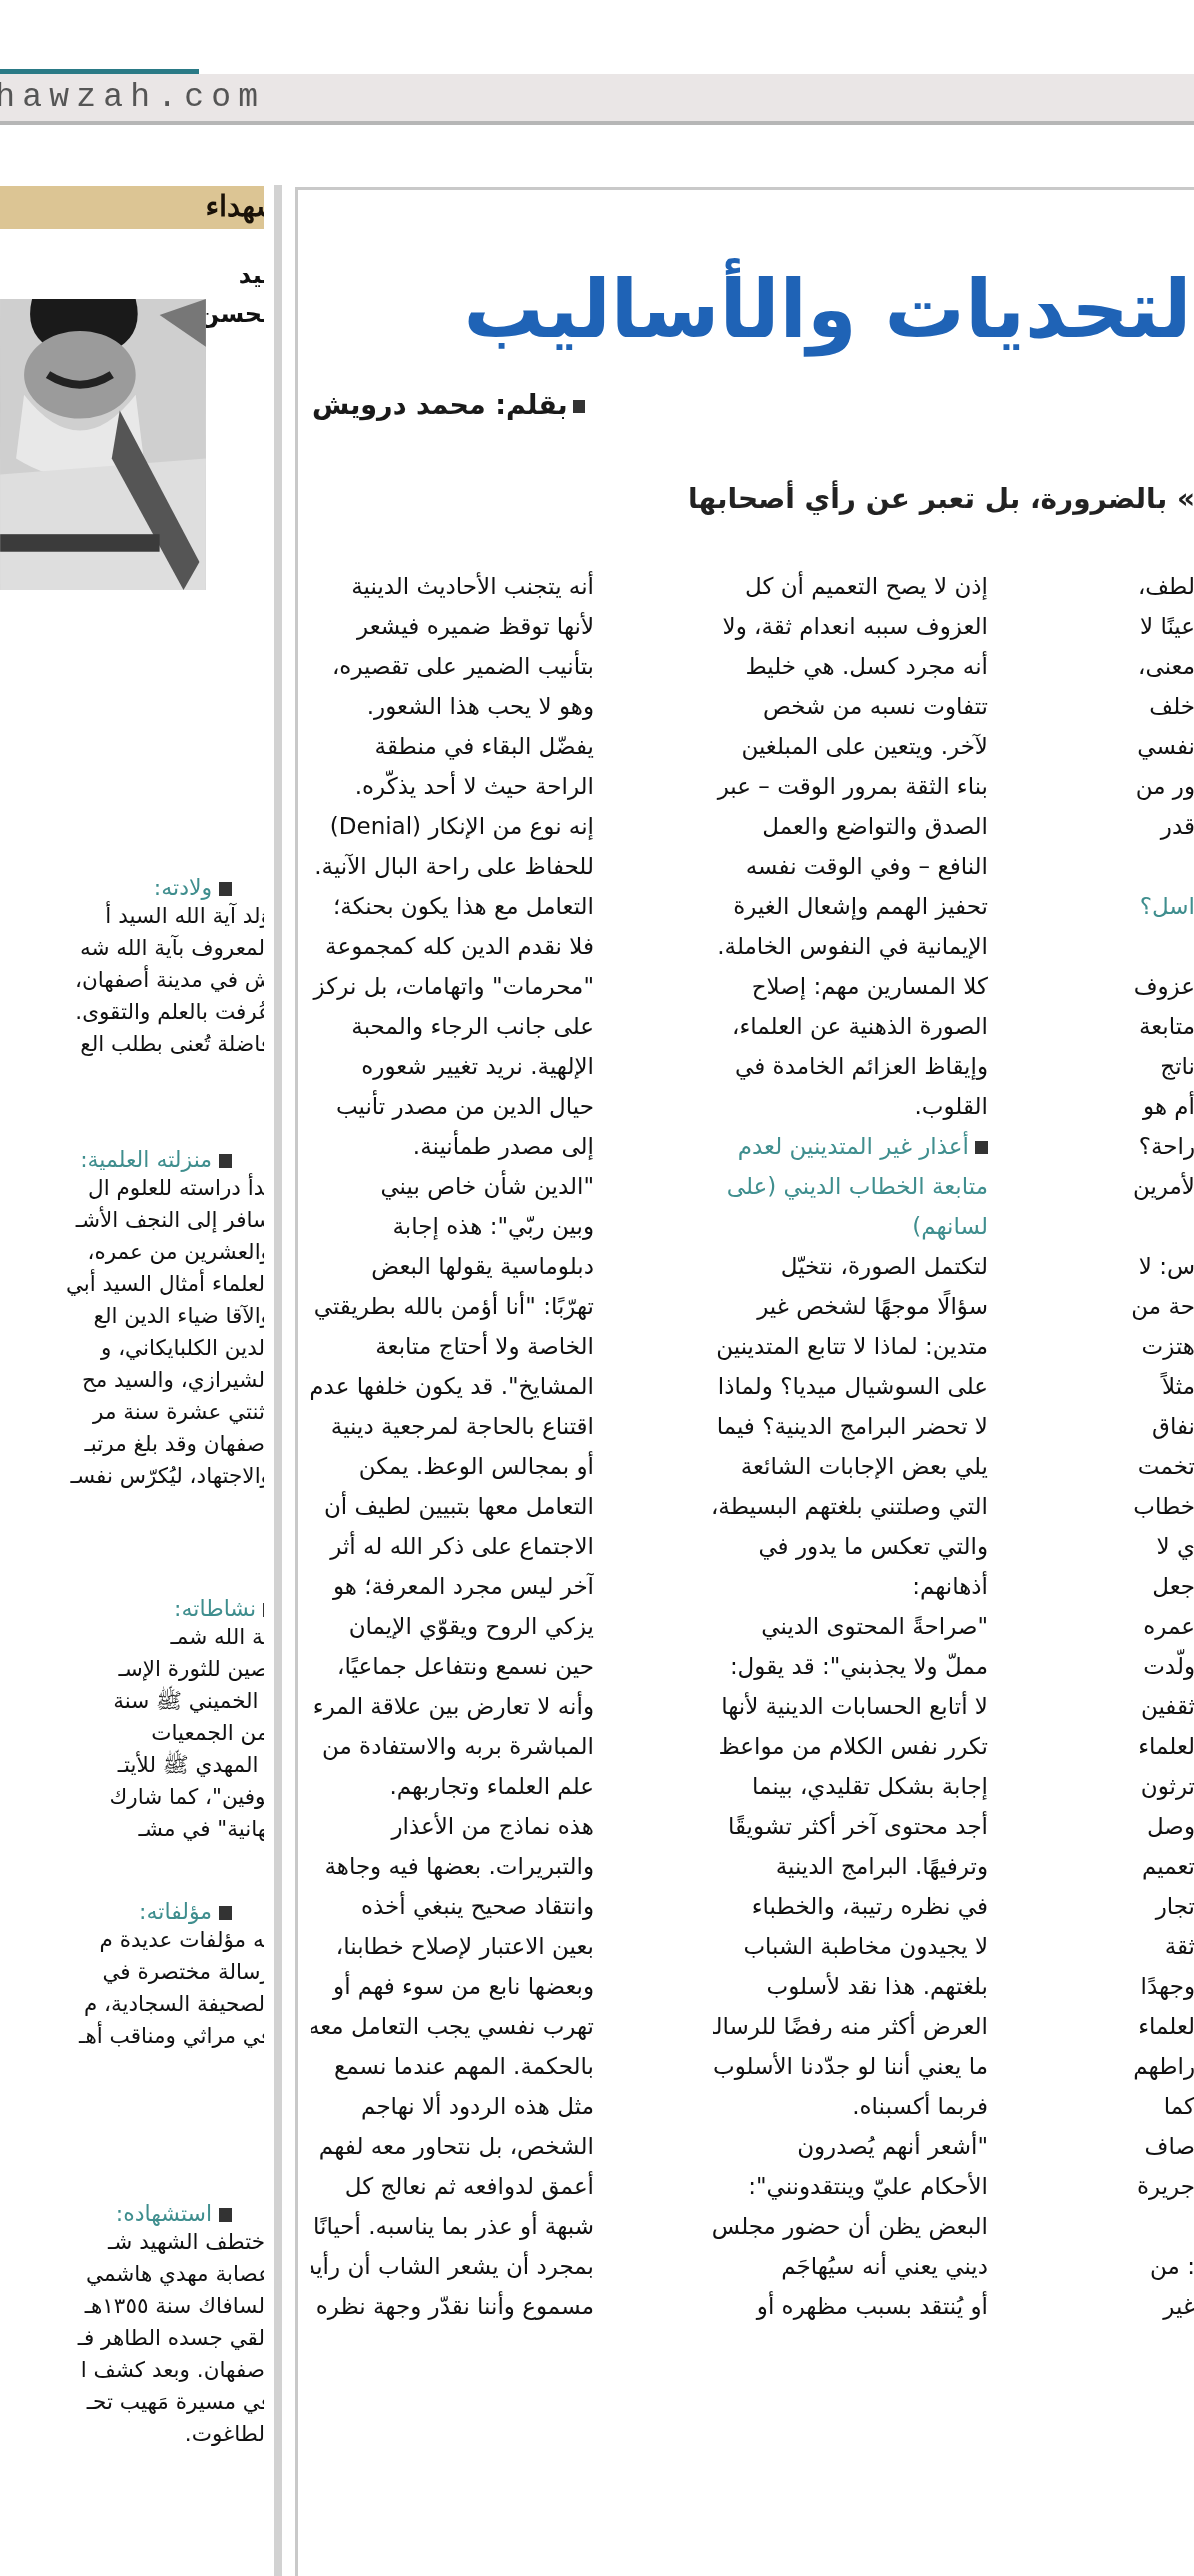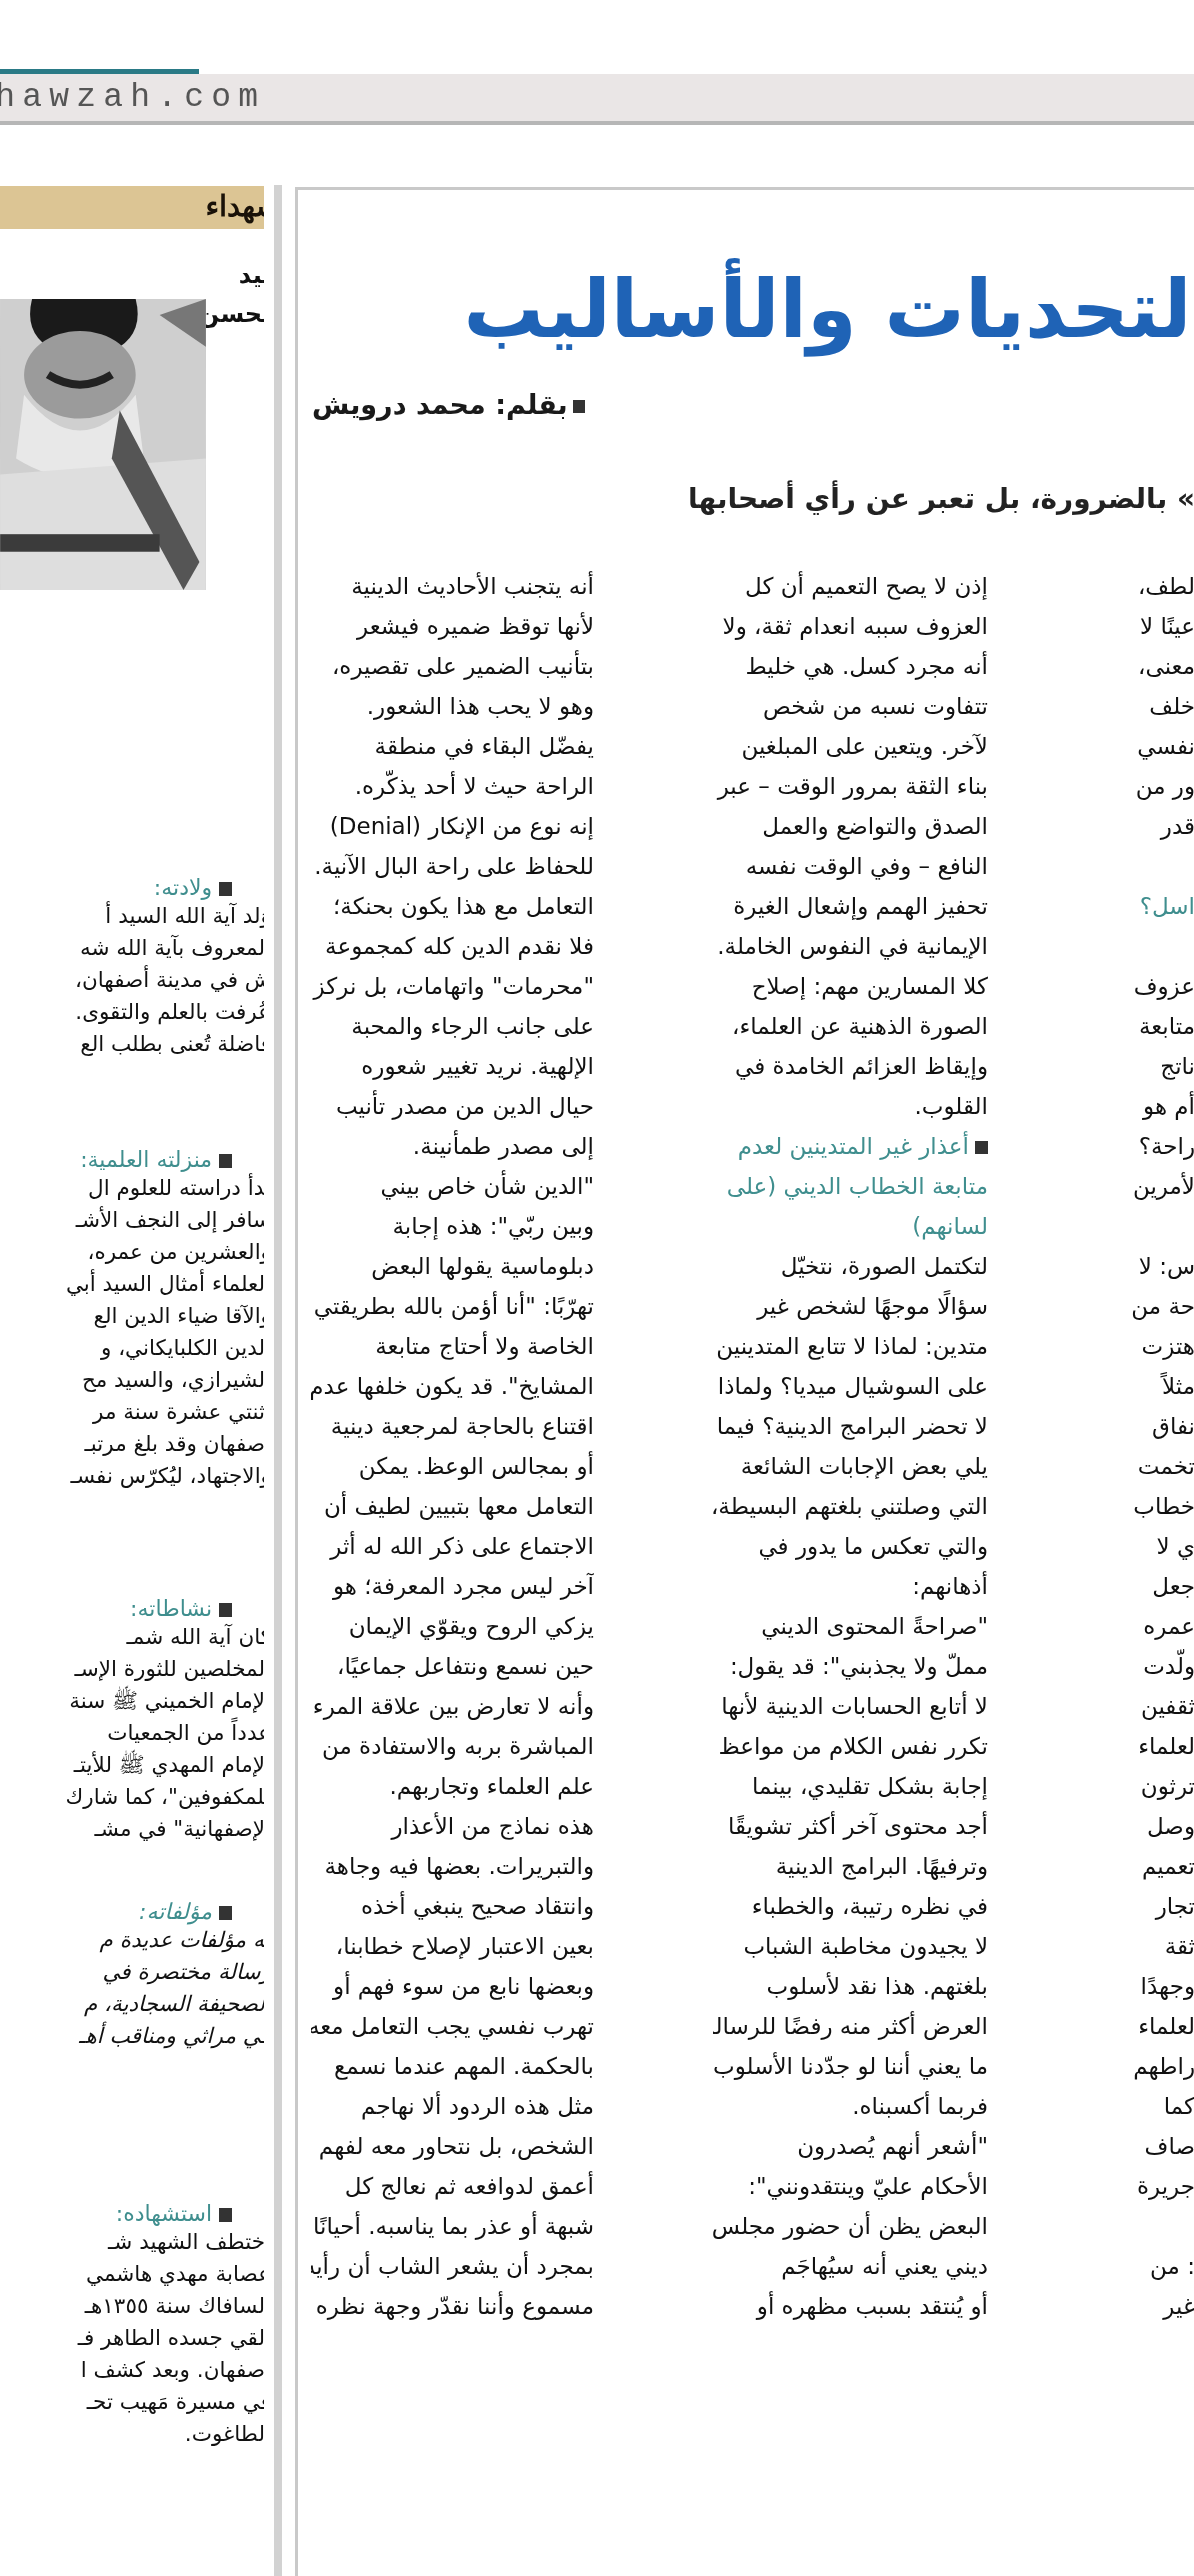--- a/index.html
+++ b/index.html
@@ -99,34 +99,34 @@
       <div>العلماء أمثال السيد أبي</div>
       <div>والآقا ضياء الدين الع</div>
       <div>الدين الكلبايكاني، و</div>
       <div>الشيرازي، والسيد مح</div>
       <div>اثنتي عشرة سنة مر</div>
       <div>أصفهان وقد بلغ مرتبـ</div>
       <div>والاجتهاد، ليُكرّس نفسـ</div>
     </div>
   </div>
 
-  <div class="side-section" style="top:1410px;">
+  <div class="side-section" style="top:1410px;padding-left:44px;">
     <div class="sec-head"><span class="sq"></span><span>نشاطاته:</span></div>
     <div class="side-text">
       <div>كان آية الله شمـ</div>
       <div>المخلصين للثورة الإسـ</div>
       <div>الإمام الخميني ﷺ سنة</div>
       <div>عدداً من الجمعيات</div>
       <div>الإمام المهدي ﷺ للأيتـ</div>
       <div>للمكفوفين"، كما شارك</div>
       <div>الإصفهانية" في مشـ</div>
     </div>
   </div>
 
-  <div class="side-section" style="top:1713px;font-style:italic;">
+  <div class="side-section" style="top:1713px;">
     <div class="sec-head"><span class="sq"></span><span>مؤلفاته:</span></div>
     <div class="side-text">
       <div>له مؤلفات عديدة م</div>
       <div>رسالة مختصرة في</div>
       <div>الصحيفة السجادية، م</div>
       <div>في مراثي ومناقب أهـ</div>
     </div>
   </div>
 
   <div class="side-section" style="top:2015px;">

